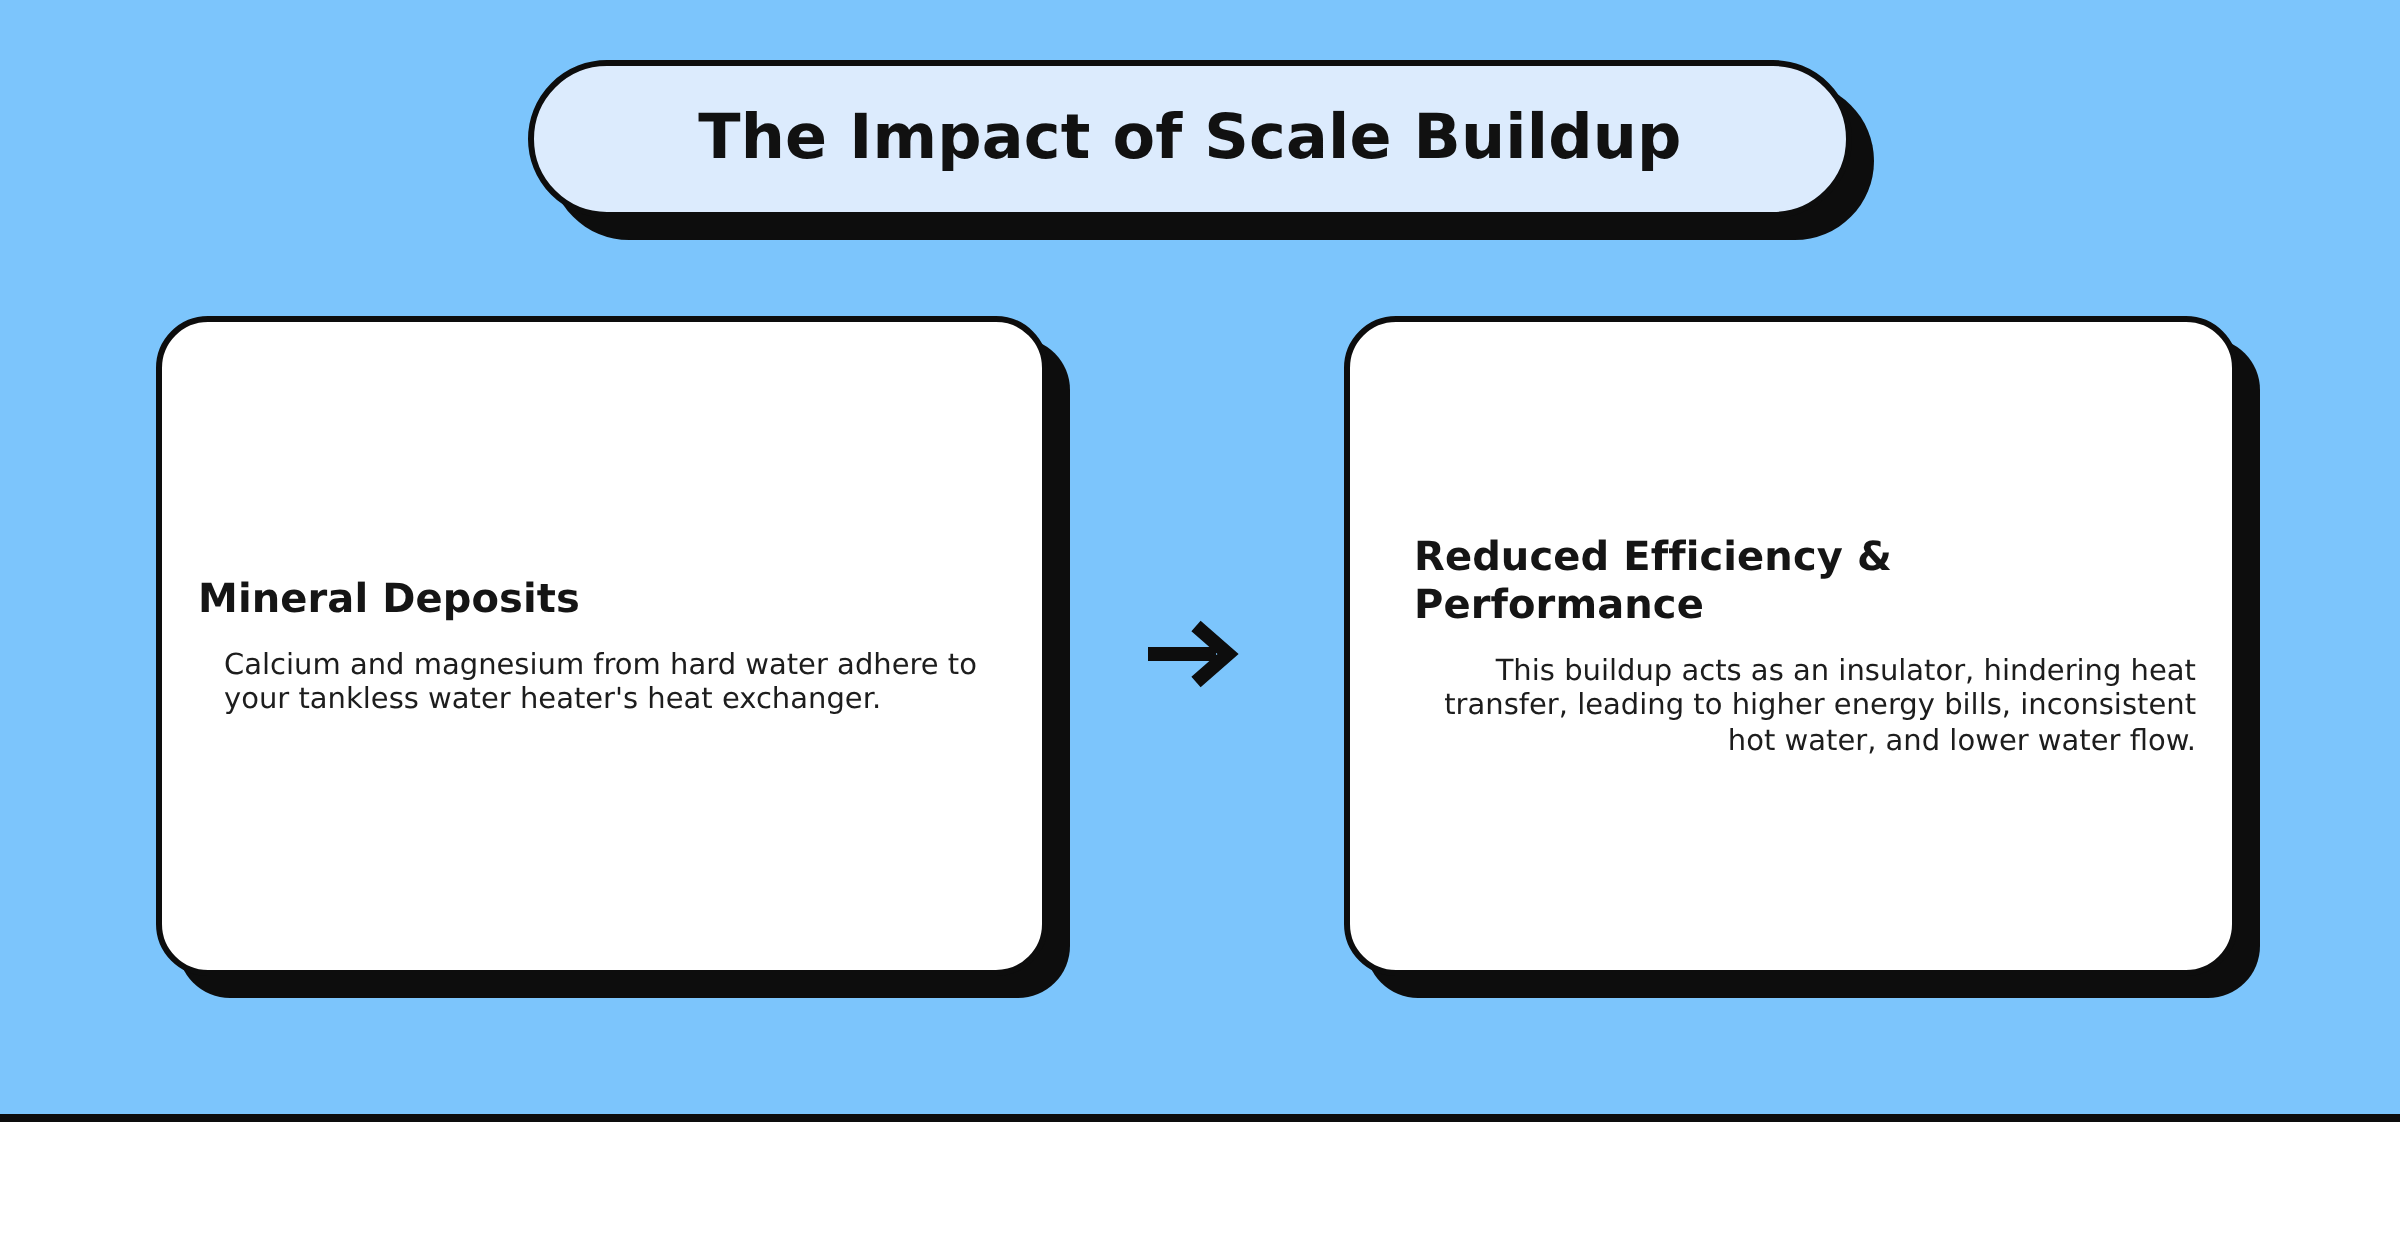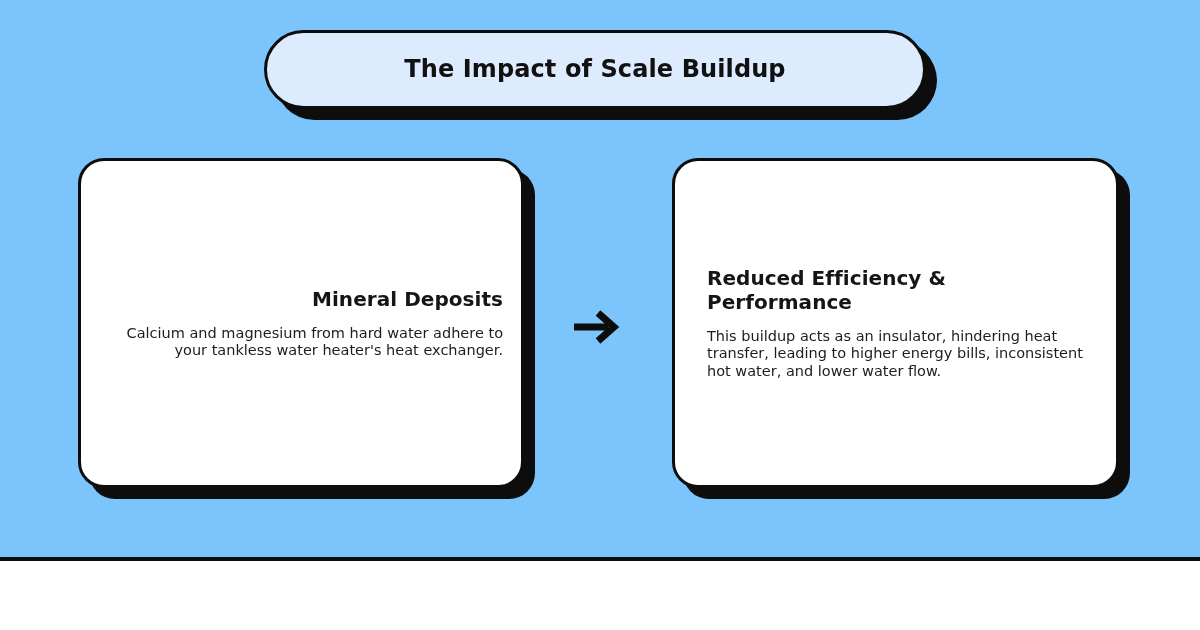--- a/index.html
+++ b/index.html
@@ -53,21 +53,21 @@
     border-radius: 999px;
     box-sizing: border-box;
     box-shadow: 11px 11px 0 0 #0d0d0d;
     display: flex;
     align-items: center;
     justify-content: center;
     z-index: 4;
   }
 
   .title-text {
-    font-size: 24px;
+    font-size: 31px;
     font-weight: 700;
     color: #111111;
     letter-spacing: 0.1px;
     text-align: center;
     line-height: 1.2;
   }
 
   
   .card {
     position: absolute;
@@ -81,21 +81,20 @@
     display: flex;
     flex-direction: column;
     justify-content: center;
     z-index: 3;
   }
 
   .card-left {
     left: 78px;
     width: 446px;
     padding: 0 18px 0 18px;
-    text-align: right;
   }
 
   .card-right {
     left: 672px;
     width: 447px;
     padding: 0 18px 0 32px;
   }
 
   .card-inner {
     width: 100%;
@@ -117,20 +116,21 @@
     line-height: 1.18;
     margin: 0;
   }
 
   .card-right .card-heading {
     max-width: 270px;
   }
 
   .card-right .card-body {
     max-width: 392px;
+    text-align: right;
   }
 
   .card-left .card-body {
     max-width: 400px;
     margin-left: 13px;
   }
 
   
   .arrow {
     position: absolute;

